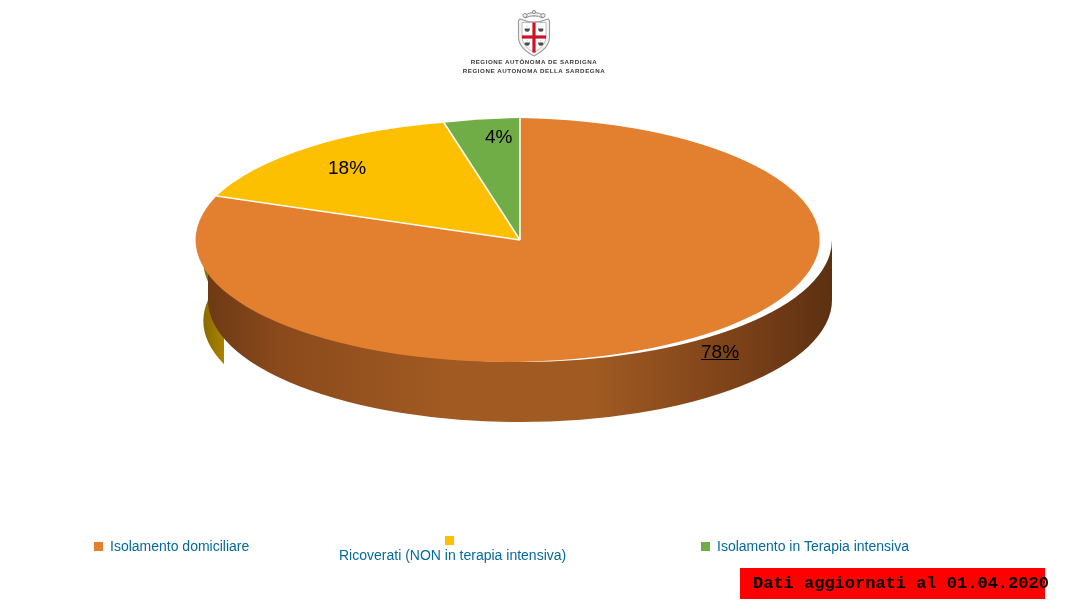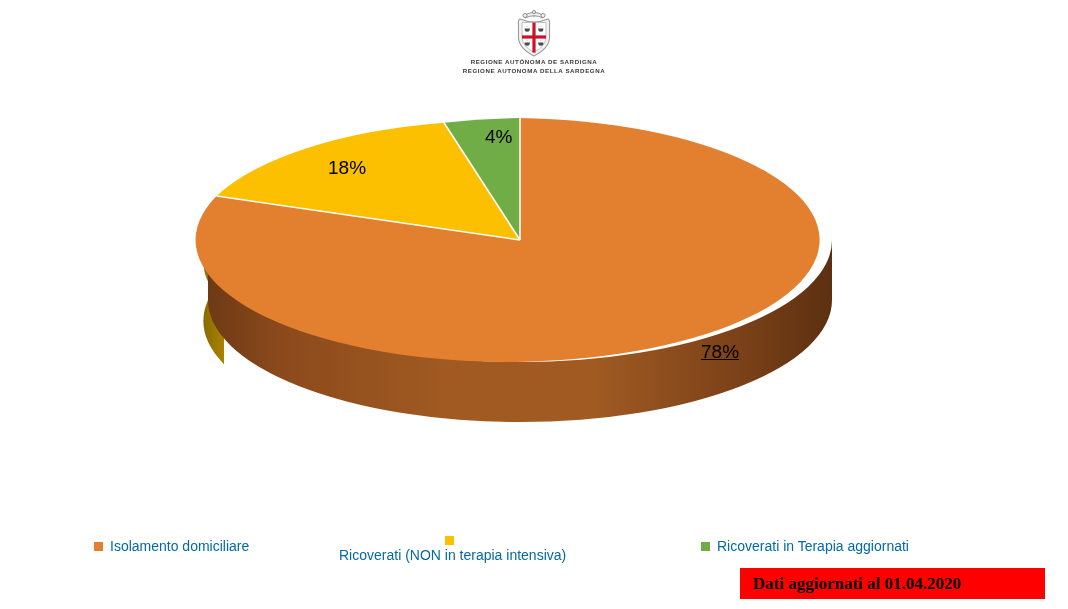--- a/index.html
+++ b/index.html
@@ -98,21 +98,21 @@
     position: absolute;
     left: 740px;
     top: 568px;
     width: 305px;
     height: 31px;
     background: #FF0000;
     display: flex;
     align-items: center;
   }
   #update-banner-text {
-    font-family: Liberation Serif, serif;
+    font-family: Liberation Mono, monospace;
     font-size: 17px;
     font-weight: bold;
     color: #000000;
     padding-left: 13px;
     white-space: nowrap;
   }
 </style>
 </head>
 <body>
 
@@ -222,21 +222,21 @@
       <span class="legend-label">Isolamento domiciliare</span>
     </div>
 
     <div class="legend-item" id="legend-item-1">
       <span class="legend-swatch" style="background:#FCC000"></span>
       <span class="legend-label">Ricoverati (NON in terapia intensiva)</span>
     </div>
 
     <div class="legend-item" id="legend-item-2">
       <span class="legend-swatch" style="background:#70AD47"></span>
-      <span class="legend-label">Ricoverati in Terapia aggiornati</span>
+      <span class="legend-label">Isolamento in Terapia intensiva</span>
     </div>
 
   </div>
 </div>
 
 <div id="update-banner">
   <span id="update-banner-text">Dati aggiornati al 01.04.2020</span>
 </div>
 
 </body></html>

